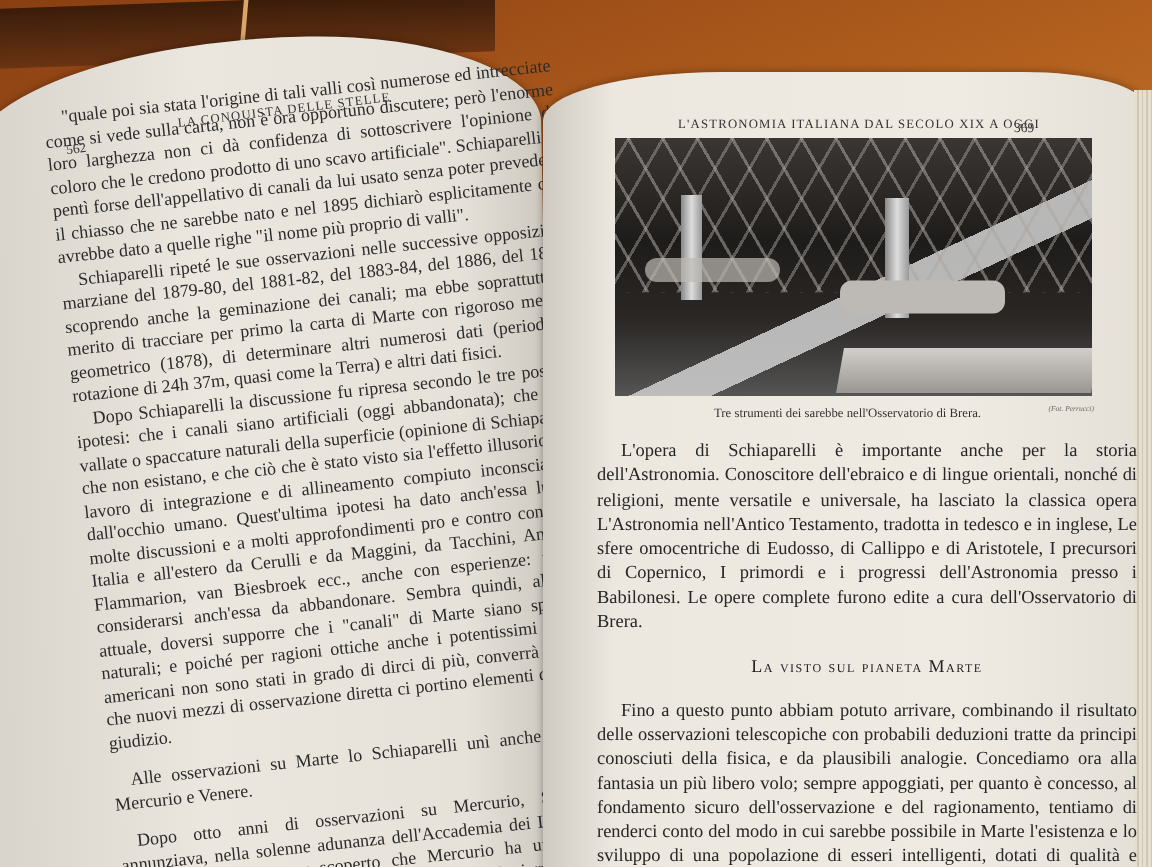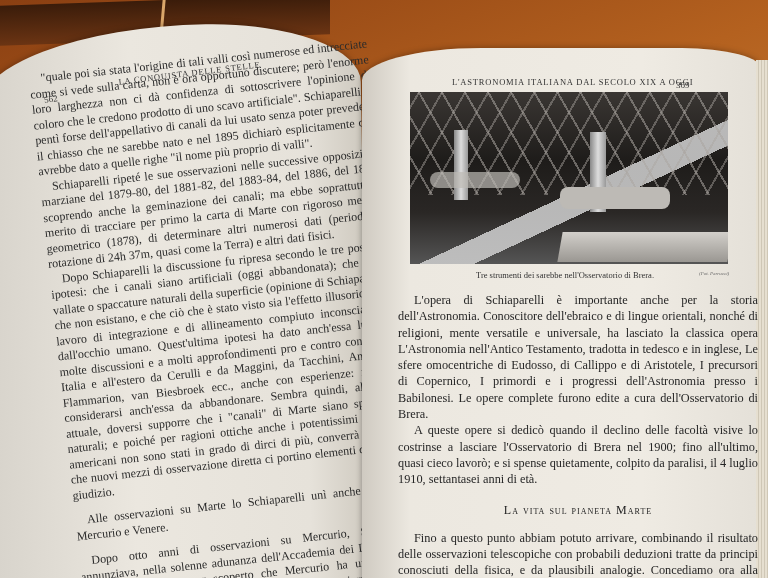--- a/index.html
+++ b/index.html
@@ -98,16 +98,15 @@
   <div class="pillar" style="left:180px;top:40px;width:16px;height:80px;"></div>
   <div class="instrument" style="left:20px;top:80px;width:90px;height:16px;opacity:.7;"></div>
   <div class="instrument" style="left:150px;top:95px;width:110px;height:22px;"></div>
   <div class="platform"></div>
 </div>
 <div class="caption">Tre strumenti dei sarebbe nell'Osservatorio di Brera.</div>
 <div class="credit">(Fot. Perrucci)</div>
 
 <div class="right-text">
   <p>L'opera di Schiaparelli è importante anche per la storia dell'Astronomia. Conoscitore dell'ebraico e di lingue orientali, nonché di religioni, mente versatile e universale, ha lasciato la classica opera L'Astronomia nell'Antico Testamento, tradotta in tedesco e in inglese, Le sfere omocentriche di Eudosso, di Callippo e di Aristotele, I precursori di Copernico, I primordi e i progressi dell'Astronomia presso i Babilonesi. Le opere complete furono edite a cura dell'Osservatorio di Brera.</p>
-  <p>A queste opere si dedicò quando il declino delle facoltà visive lo costrinse a lasciare l'Osservatorio di Brera nel 1900; fino all'ultimo, quasi cieco lavorò; e si spense quietamente, colpito da paralisi, il 4 luglio 1910, settantasei anni di età.</p>
-  <div class="section-title">La vita sul pianeta Marte</div>
+  <div class="section-title">La visto sul pianeta Marte</div>
   <p>Fino a questo punto abbiam potuto arrivare, combinando il risultato delle osservazioni telescopiche con probabili deduzioni tratte da principi conosciuti della fisica, e da plausibili analogie. Concediamo ora alla fantasia un più libero volo; sempre appoggiati, per quanto è concesso, al fondamento sicuro dell'osservazione e del ragionamento, tentiamo di renderci conto del modo in cui sarebbe possibile in Marte l'esistenza e lo sviluppo di una popolazione di esseri intelligenti, dotati di qualità e soggetti a necessità non troppo diverse dalle nostre: e sotto quali condizioni si potrebbe ammettere che i fenomeni dei canali e delle loro geminazioni possano rappresentare il lavoro di esseri ragionevoli, ed avere il valore di un risultato scientifico</p>
 </div>
 
 </body></html>

